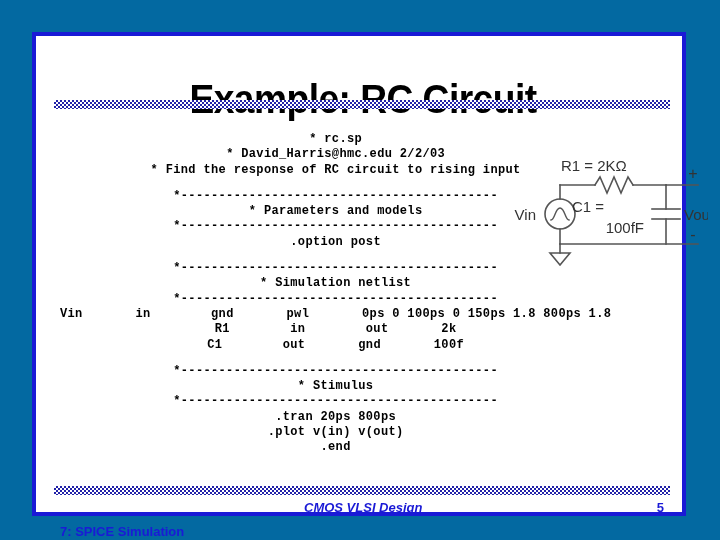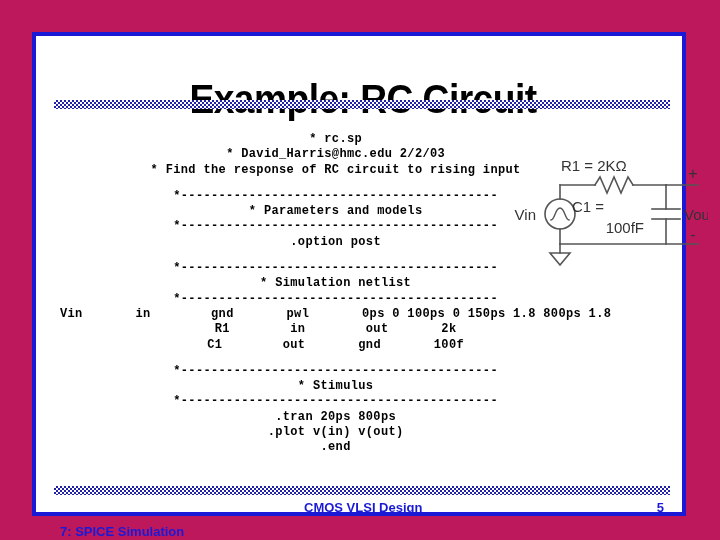--- a/index.html
+++ b/index.html
@@ -13,21 +13,21 @@
     height: 540px;
     overflow: hidden;
     font-family: "Liberation Sans", sans-serif;
   }
 
   #slide {
     position: absolute;
     left: 0; top: 0;
     width: 720px;
     height: 540px;
-    background: #be185d;
+    background: #0369a1;
   }
 
   
   .frame {
     position: absolute;
     left: 32px;
     top: 32px;
     width: 654px;
     height: 484px;
     border: 4px solid #1a1ad6;
@@ -121,20 +121,21 @@
     left: 6px;
     top: 8px;
     white-space: nowrap;
     margin-top: 16px;
   }
   .footer .f-center {
     position: absolute;
     left: 250px;
     top: 0;
     white-space: nowrap;
+    font-style: italic;
   }
   .footer .f-right {
     position: absolute;
     right: 6px;
     top: 0;
     white-space: nowrap;
   }
 </style>
 </head>
 <body>

